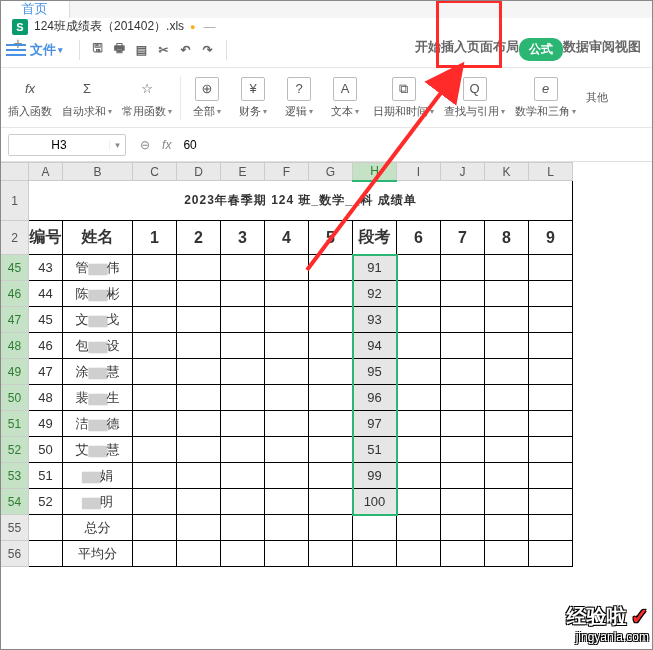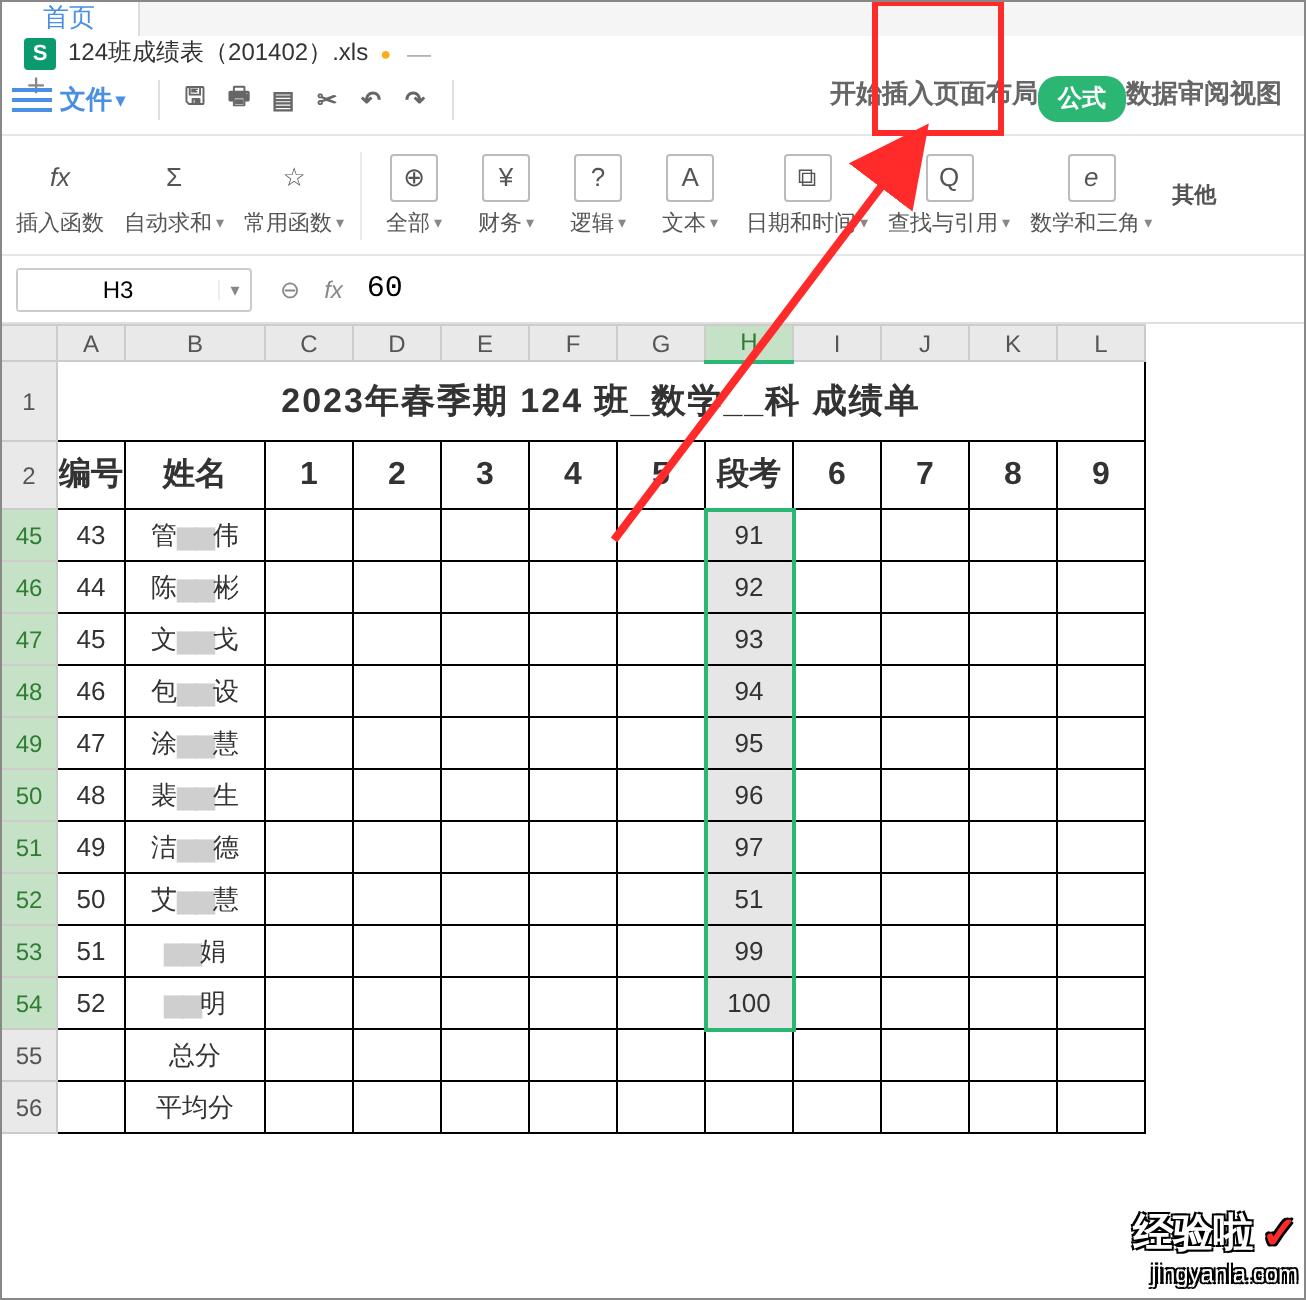--- a/index.html
+++ b/index.html
@@ -33,31 +33,31 @@
   .ribbon-lbl { white-space: nowrap; display: flex; align-items: center; gap: 2px; }
   .smallcaret { font-size: 8px; color: #888; }
 
   
   .formrow { height: 34px; display: flex; align-items: center; padding: 0 8px; border-bottom: 1px solid #e0e0e0; gap: 6px; }
   .namebox-wrap { display: flex; align-items: center; border: 1px solid #ccc; border-radius: 2px; height: 22px; }
   .namebox { width: 100px; height: 20px; border: none; text-align: center; font-size: 12px; outline: none; }
   .namebox-caret { width: 16px; text-align: center; color: #888; font-size: 9px; border-left: 1px solid #eee; }
   .zoomglass { color: #888; margin-left: 8px; }
   .fx-label { font-style: italic; color: #888; margin: 0 6px; }
-  .formula-in { flex: 1; border: none; outline: none; font-size: 15px; font-family: Liberation Mono, monospace; }
+  .formula-in { flex: 1; border: none; outline: none; font-size: 12px; font-family: Liberation Sans, sans-serif; }
 
   
   .grid-wrap { position: relative; overflow: hidden; }
   table.sheet { border-collapse: collapse; table-layout: fixed; }
   .colhead-row th { background: #e9e9e9; border: 1px solid #ccc; font-weight: normal; color: #555; font-size: 12px; height: 18px; }
   .corner { background: #e9e9e9; border: 1px solid #ccc; width: 28px; }
   .rowhead { background: #e9e9e9; border: 1px solid #ccc; text-align: center; color: #555; font-size: 12px; width: 28px; }
   .rowhead.sel { background: #c6e2c6; color: #2e7d32; }
   td.cell { border: 1px solid #000; height: 26px; text-align: center; font-size: 13px; }
-  .title-row td.cell { height: 40px; font-size: 17px; font-weight: bold; letter-spacing: 1px; margin-left: 12px; }
+  .title-row td.cell { height: 40px; font-size: 12px; font-weight: bold; letter-spacing: 1px; margin-left: 12px; }
   .hdr-row td.cell { height: 34px; font-weight: bold; font-size: 16px; margin-top: 32px; }
   td.selcol { background: #e6e6e6; }
   
   td.seltop { border-top: 2px solid #2bb673 !important; }
   td.selbot { border-bottom: 2px solid #2bb673 !important; }
   td.selleft { border-left: 2px solid #2bb673 !important; }
   td.selright { border-right: 2px solid #2bb673 !important; }
   .colhead.h { background: #c6e2c6; color: #2e7d32; border-bottom: 2px solid #2bb673; }
   .blurred { color: #cfcfcf; letter-spacing: -1px; }
 
@@ -179,21 +179,21 @@
         <span class="smallcaret">▾</span>
       </div>
   </div>
   <div class="ribbon-group">
     <div class="ribbon-icon" style="font-style:italic;">e</div>
     <div class="ribbon-lbl">
         <span>数学和三角</span>
         <span class="smallcaret">▾</span>
       </div>
   </div>
-  <div class="ribbon-group" style="min-width:30px;font-weight:bold;">
+  <div class="ribbon-group" style="min-width:30px;">
     <div class="ribbon-lbl" style="writing-mode:horizontal-tb;">其他</div>
   </div>
 </div>
 
 <div class="formrow">
   <div class="namebox-wrap">
     <input class="namebox" value="H3" style="">
     <span class="namebox-caret">▾</span>
   </div>
   <span class="zoomglass">⊖</span>

